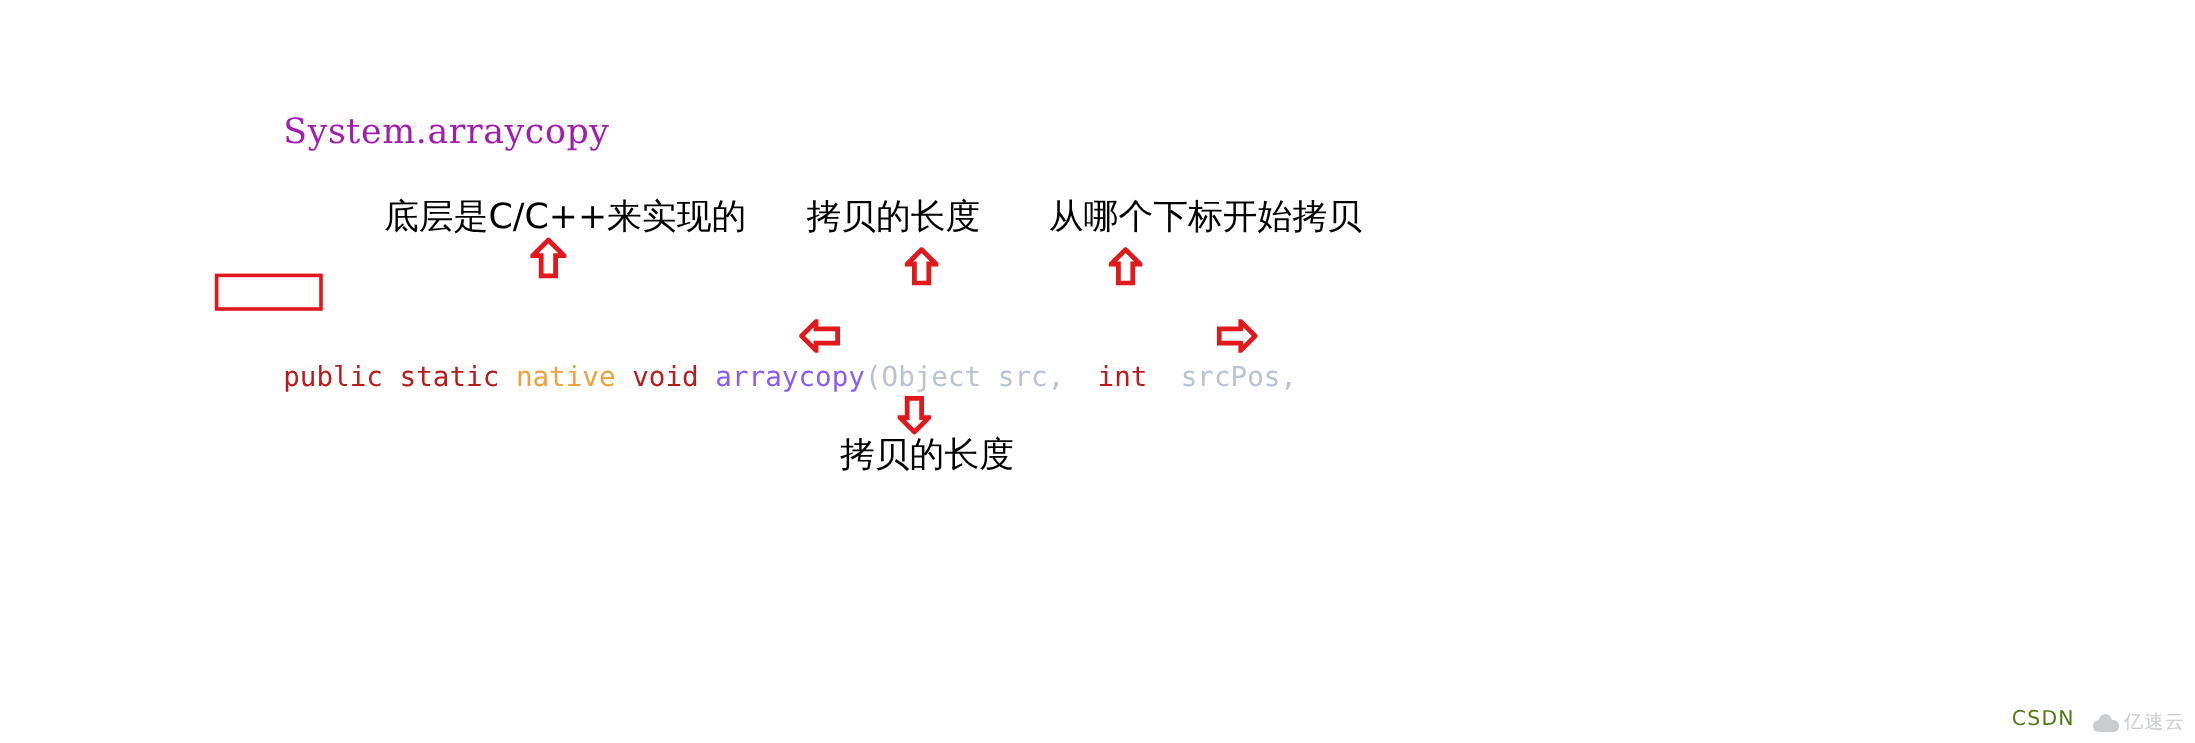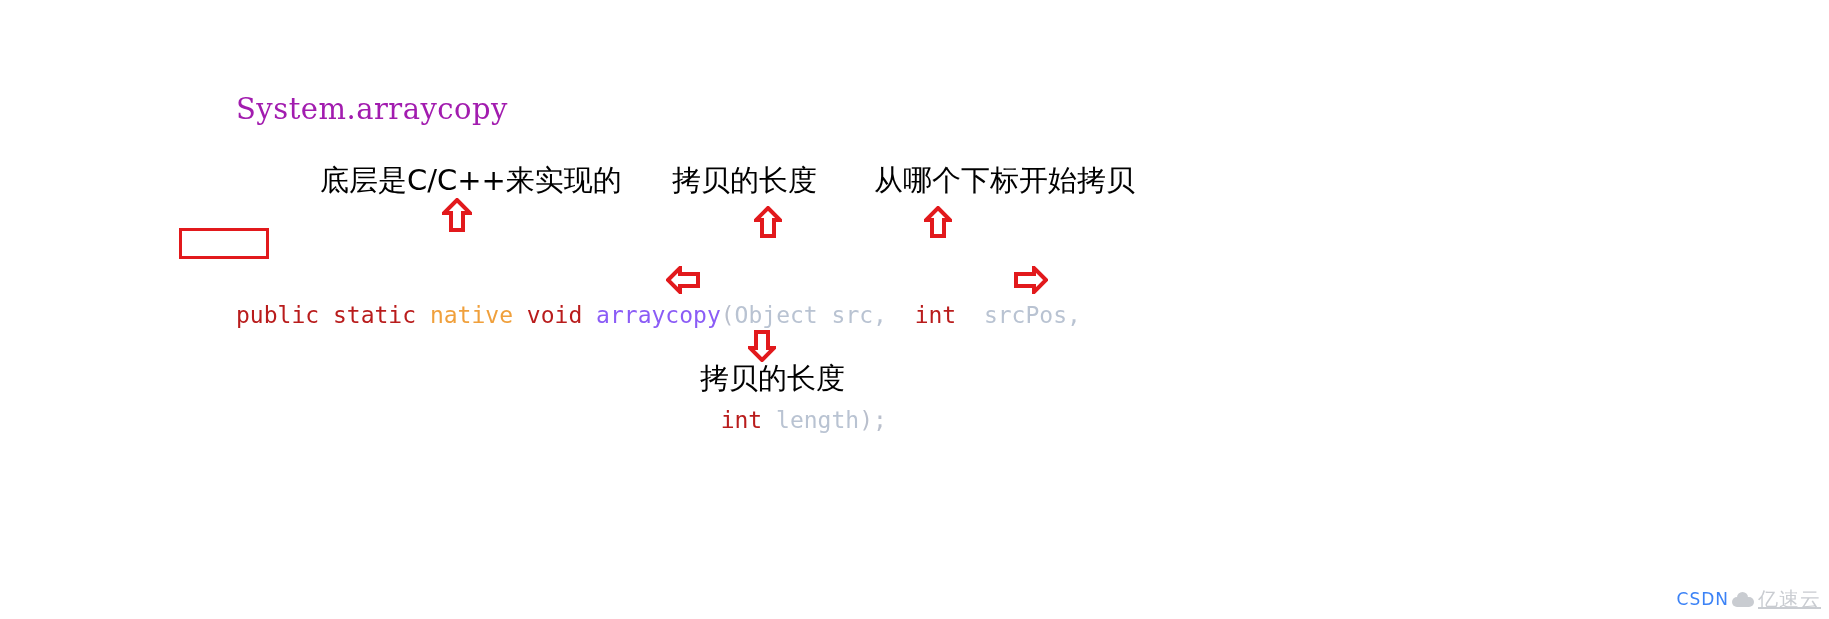--- a/index.html
+++ b/index.html
@@ -97,21 +97,21 @@
   .arr-down-1 { left: 748px; top: 330px; }
 
   
   .wm-csdn {
     position: absolute;
     right: 100px;
     bottom: 10px;
     font-family: "DejaVu Sans", "Liberation Sans", sans-serif;
     font-size: 17px;
     letter-spacing: 1px;
-    color: #3b82f6;
+    color: #4d7c0f;
   }
   .wm-yisu {
     position: absolute;
     right: 8px;
     bottom: 6px;
     display: flex;
     align-items: center;
     gap: 4px;
   }
   .wm-yisu .cloud {
@@ -129,36 +129,34 @@
   .wm-yisu .cloud::after {
     content: "";
     position: absolute;
     left: 5px; top: 0px;
     width: 11px; height: 11px;
     background: #c9ccd1;
     border-radius: 50%;
   }
   .wm-yisu .yisu-text {
     font-family: "DejaVu Sans", "Liberation Sans", sans-serif;
-    font-size: 20px;
+    font-size: 16px;
     color: #c9ccd1;
     letter-spacing: 1px;
-    text-decoration: underline;
   }
 </style>
 </head>
 <body>
 
 <div class="canvas">
 
   <div class="title">System.arraycopy</div>
 
   <div class="code">
     <div class="code-line"><span class="tok-kw">public</span> <span class="tok-kw">static</span> <span class="tok-kw native-box">native</span> <span class="tok-kw">void</span> <span class="tok-method">arraycopy</span><span class="tok-punct">(</span><span class="tok-type">Object</span><span class="tok-ident"> src,</span><span class="tok-plain">  </span><span class="tok-kw">int</span><span class="tok-plain">  </span><span class="tok-ident">srcPos,</span></div>
-    <div class="code-line"><span class="tok-plain">                                   </span><span class="tok-kw">int</span><span class="tok-plain"> </span><span class="tok-ident">length</span><span class="tok-punct">);</span></div>
   </div>
 
   <div class="native-rect"></div>
 
   <div class="ann ann-1">底层是C/C++来实现的</div>
   <div class="ann ann-2">拷贝的长度</div>
   <div class="ann ann-3">从哪个下标开始拷贝</div>
   <div class="ann ann-6">拷贝的长度</div>
 
   <div class="arrow arr-up-1">

